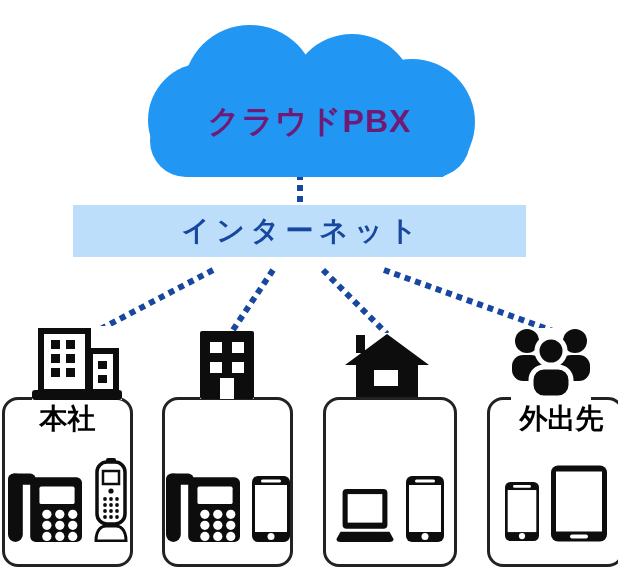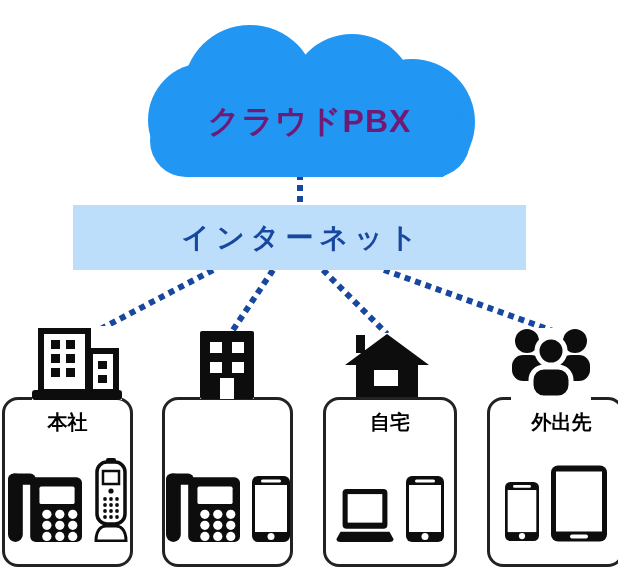--- a/index.html
+++ b/index.html
@@ -17,36 +17,36 @@
   
   .cloud{position:absolute;left:142px;top:12px;width:335px;height:165px;z-index:2;}
   .cloud svg{position:absolute;left:0;top:0;}
   .cloud-shape{fill:var(--cloud-blue,#2196f3);}
   .cloud-label{
     position:absolute;left:0;top:88px;width:100%;text-align:center;
     color:#701a75;font-weight:bold;font-size:32px;letter-spacing:1px;
   }
   
   .inet-bar{
-    position:absolute;left:73px;top:205px;width:453px;height:65px;z-index:2;
+    position:absolute;left:73px;top:205px;width:453px;height:52px;z-index:2;
     background:var(--internet-bg,#bcdefa);
     display:flex;align-items:center;justify-content:center;
   }
   .inet-label{
     color:var(--connector-navy,#17479e);font-weight:bold;font-size:28px;
     letter-spacing:6px;text-indent:6px;
   }
   
   .site-box{
     position:absolute;top:397px;width:131px;height:170px;z-index:2;
     background:#fff;border:3px solid var(--box-border,#222);border-radius:16px;
     box-sizing:border-box;
   }
   .site-box .site-label{
-    margin-top:9px;text-align:center;font-weight:bold;font-size:20px;
+    text-align:center;font-weight:bold;font-size:28px;
     color:#000;
   }
   .devices{
     position:absolute;left:0;bottom:22px;width:100%;
     display:flex;justify-content:center;align-items:flex-end;gap:12px;
   }
   
   .site-icon{position:absolute;z-index:3;background:#fff;line-height:0;}
   .ink{fill:var(--icon-black,#0d0d0d);}
   .paper{fill:#ffffff;}
@@ -191,21 +191,20 @@
       <svg width="38" height="66" viewBox="0 0 38 66">
         <rect class="ink" x="0" y="0" width="38" height="66" rx="6"></rect>
         <rect class="paper" x="9" y="3.5" width="20" height="3" rx="1.5"></rect>
         <rect class="paper" x="3" y="9" width="32" height="47"></rect>
         <circle class="paper" cx="19" cy="60.5" r="3.5"></circle>
       </svg>
     </div>
   </div>
 
   <div class="site-box" style="left:323px;width:134px;">
-    <div class="site-label">自宅</div>
     <div class="devices">
       <svg width="58" height="53" viewBox="0 0 56 52">
         <rect class="ink" x="6" y="0" width="44" height="39" rx="4"></rect>
         <rect class="paper" x="11" y="5" width="34" height="28"></rect>
         <path class="ink" d="M4,42 H52 L56,49 Q56,52 52,52 H4 Q0,52 0,49 Z"></path>
       </svg>
       <svg width="38" height="66" viewBox="0 0 38 66">
         <rect class="ink" x="0" y="0" width="38" height="66" rx="6"></rect>
         <rect class="paper" x="9" y="3.5" width="20" height="3" rx="1.5"></rect>
         <rect class="paper" x="3" y="9" width="32" height="47"></rect>

